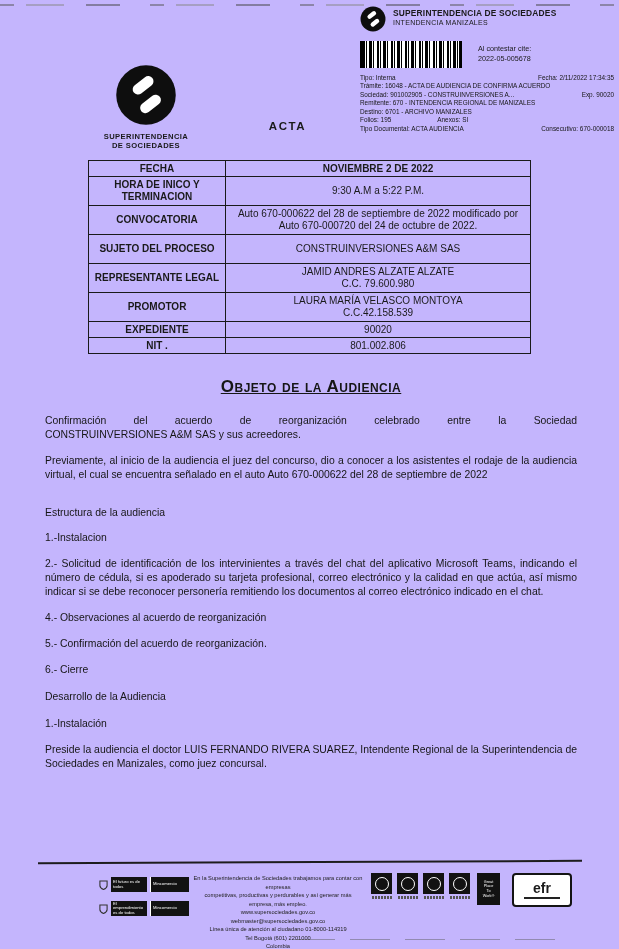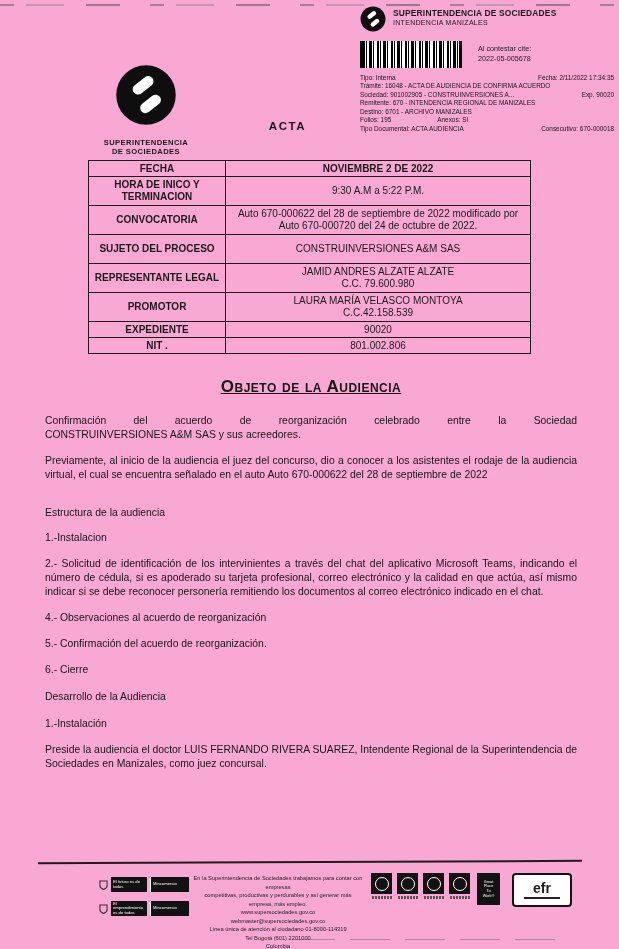--- a/index.html
+++ b/index.html
@@ -1,18 +1,18 @@
 <!DOCTYPE html>
 <html><head>
 <meta charset="utf-8">
 <style>
   html,body{margin:0;padding:0;background:#e8e8e6;}
   .sheet{
     position:relative;width:619px;height:949px;margin:0 auto;
-    background:#f9a8d4;color:#1a1a1a;overflow:hidden;
+    background:#c4b5fd;color:#1a1a1a;overflow:hidden;
     font-family:"Liberation Sans","DejaVu Sans",sans-serif;
   }
   
   .artifact-top{position:absolute;top:4px;left:0;right:0;height:2px;opacity:.5;
     background:repeating-linear-gradient(90deg,#555 0 14px,transparent 14px 26px,#888 26px 64px,transparent 64px 86px,#444 86px 120px,transparent 120px 150px);}
   .artifact-bottom{position:absolute;top:939px;left:295px;width:270px;height:1px;opacity:.45;
     background:repeating-linear-gradient(90deg,#555 0 40px,transparent 40px 55px);}
 
   
   .hr{position:absolute;left:360px;top:6px;width:254px;}
@@ -23,21 +23,21 @@
   .barcode{width:96px;height:27px;
     background:repeating-linear-gradient(90deg,#000 0 2px,#fff 2px 3px,#000 3px 4px,#fff 4px 6px,#000 6px 9px,#fff 9px 10px,#000 10px 11px,#fff 11px 14px);
     border-left:3px solid #000;border-right:3px solid #000;}
   .cite{margin-left:16px;font-size:7.2px;line-height:1.35;padding-top:3px;white-space:pre-line;}
   .hr-meta{margin-top:6px;font-size:6.4px;line-height:1.32;color:#161616;}
   .mline{display:flex;justify-content:space-between;}
   .mline.gapped{justify-content:flex-start;gap:46px;}
 
   
   .org-logo{position:absolute;left:84px;top:64px;width:124px;text-align:center;}
-  .org-logo .cap{margin-top:8px;font-size:7.6px;font-weight:bold;letter-spacing:.4px;line-height:1.2;white-space:pre-line;}
+  .org-logo .cap{margin-top:2px;font-size:7.6px;font-weight:bold;letter-spacing:.4px;line-height:1.2;white-space:pre-line;}
 
   .doc-title{position:absolute;top:120px;left:0;width:619px;text-align:center;
     font-size:11.5px;font-weight:bold;letter-spacing:1.6px;transform:translateX(-22px);}
 
   
   table.case{position:absolute;top:160px;left:88px;width:443px;border-collapse:collapse;}
   table.case td{border:1.6px solid #1a1a1a;font-size:10px;text-align:center;vertical-align:middle;
     padding:0 3px;line-height:1.18;}
   td.lbl{width:130px;font-weight:bold;}
   td.h1{height:15px;} td.h2{height:28px;}

